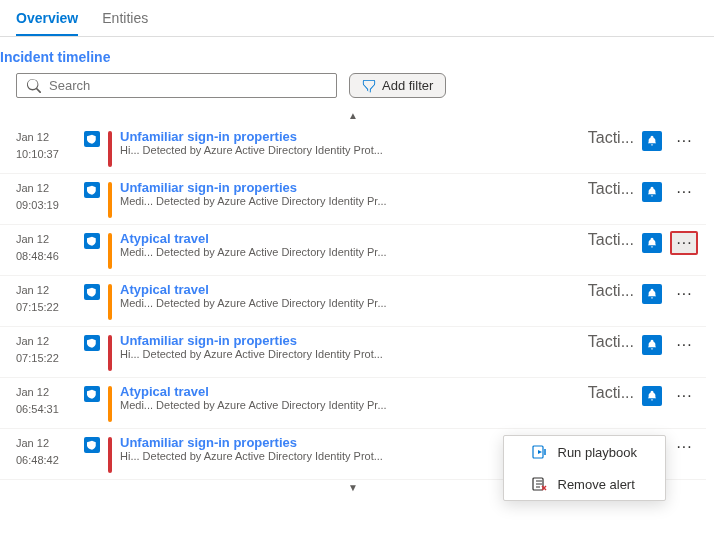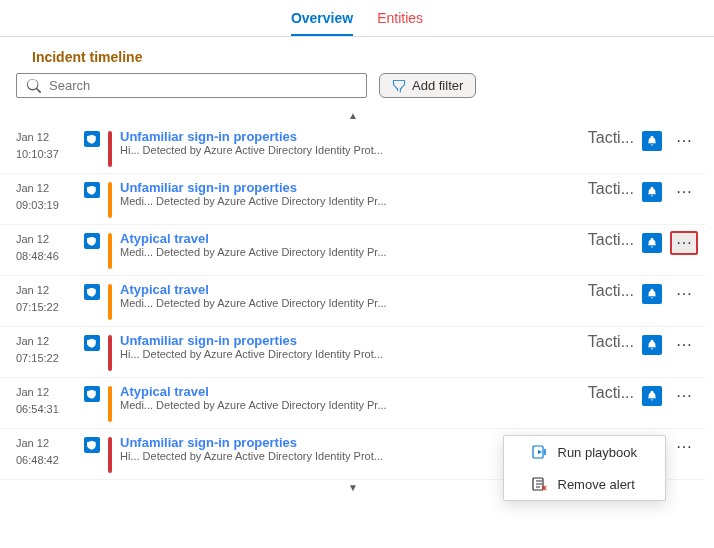--- a/index.html
+++ b/index.html
@@ -11,57 +11,56 @@
       width: 714px;
       height: 548px;
       overflow: hidden;
     }
 
     .tabs {
       display: flex;
       border-bottom: 1px solid #ddd;
       padding: 0 16px;
       gap: 24px;
-      justify-content: center;
     }
     .tab {
       padding: 10px 0 8px;
       cursor: pointer;
       font-size: 14px;
-      color: #ef4444;
+      color: #737373;
       border-bottom: 2px solid transparent;
       position: relative;
     }
     .tab.active {
       color: #0078d4;
       border-bottom: 2px solid #0078d4;
       font-weight: 600;
     }
 
     .section-title {
       font-size: 14px;
       font-weight: 600;
-      color: #a16207;
-      padding: 12px 32px 8px;
+      color: #3b82f6;
+      padding: 12px 0 8px;
     }
 
     .toolbar {
       display: flex;
       align-items: center;
       padding: 0 16px 10px;
       gap: 12px;
     }
 
     .search-box {
       display: flex;
       align-items: center;
       border: 1px solid #8a8886;
       border-radius: 2px;
       padding: 4px 10px;
-      width: 351px;
+      width: 321px;
       gap: 8px;
       background: #fff;
     }
     .search-icon-svg {
       width: 14px;
       height: 14px;
       fill: #605e5c;
       flex-shrink: 0;
     }
     .search-input-field {

